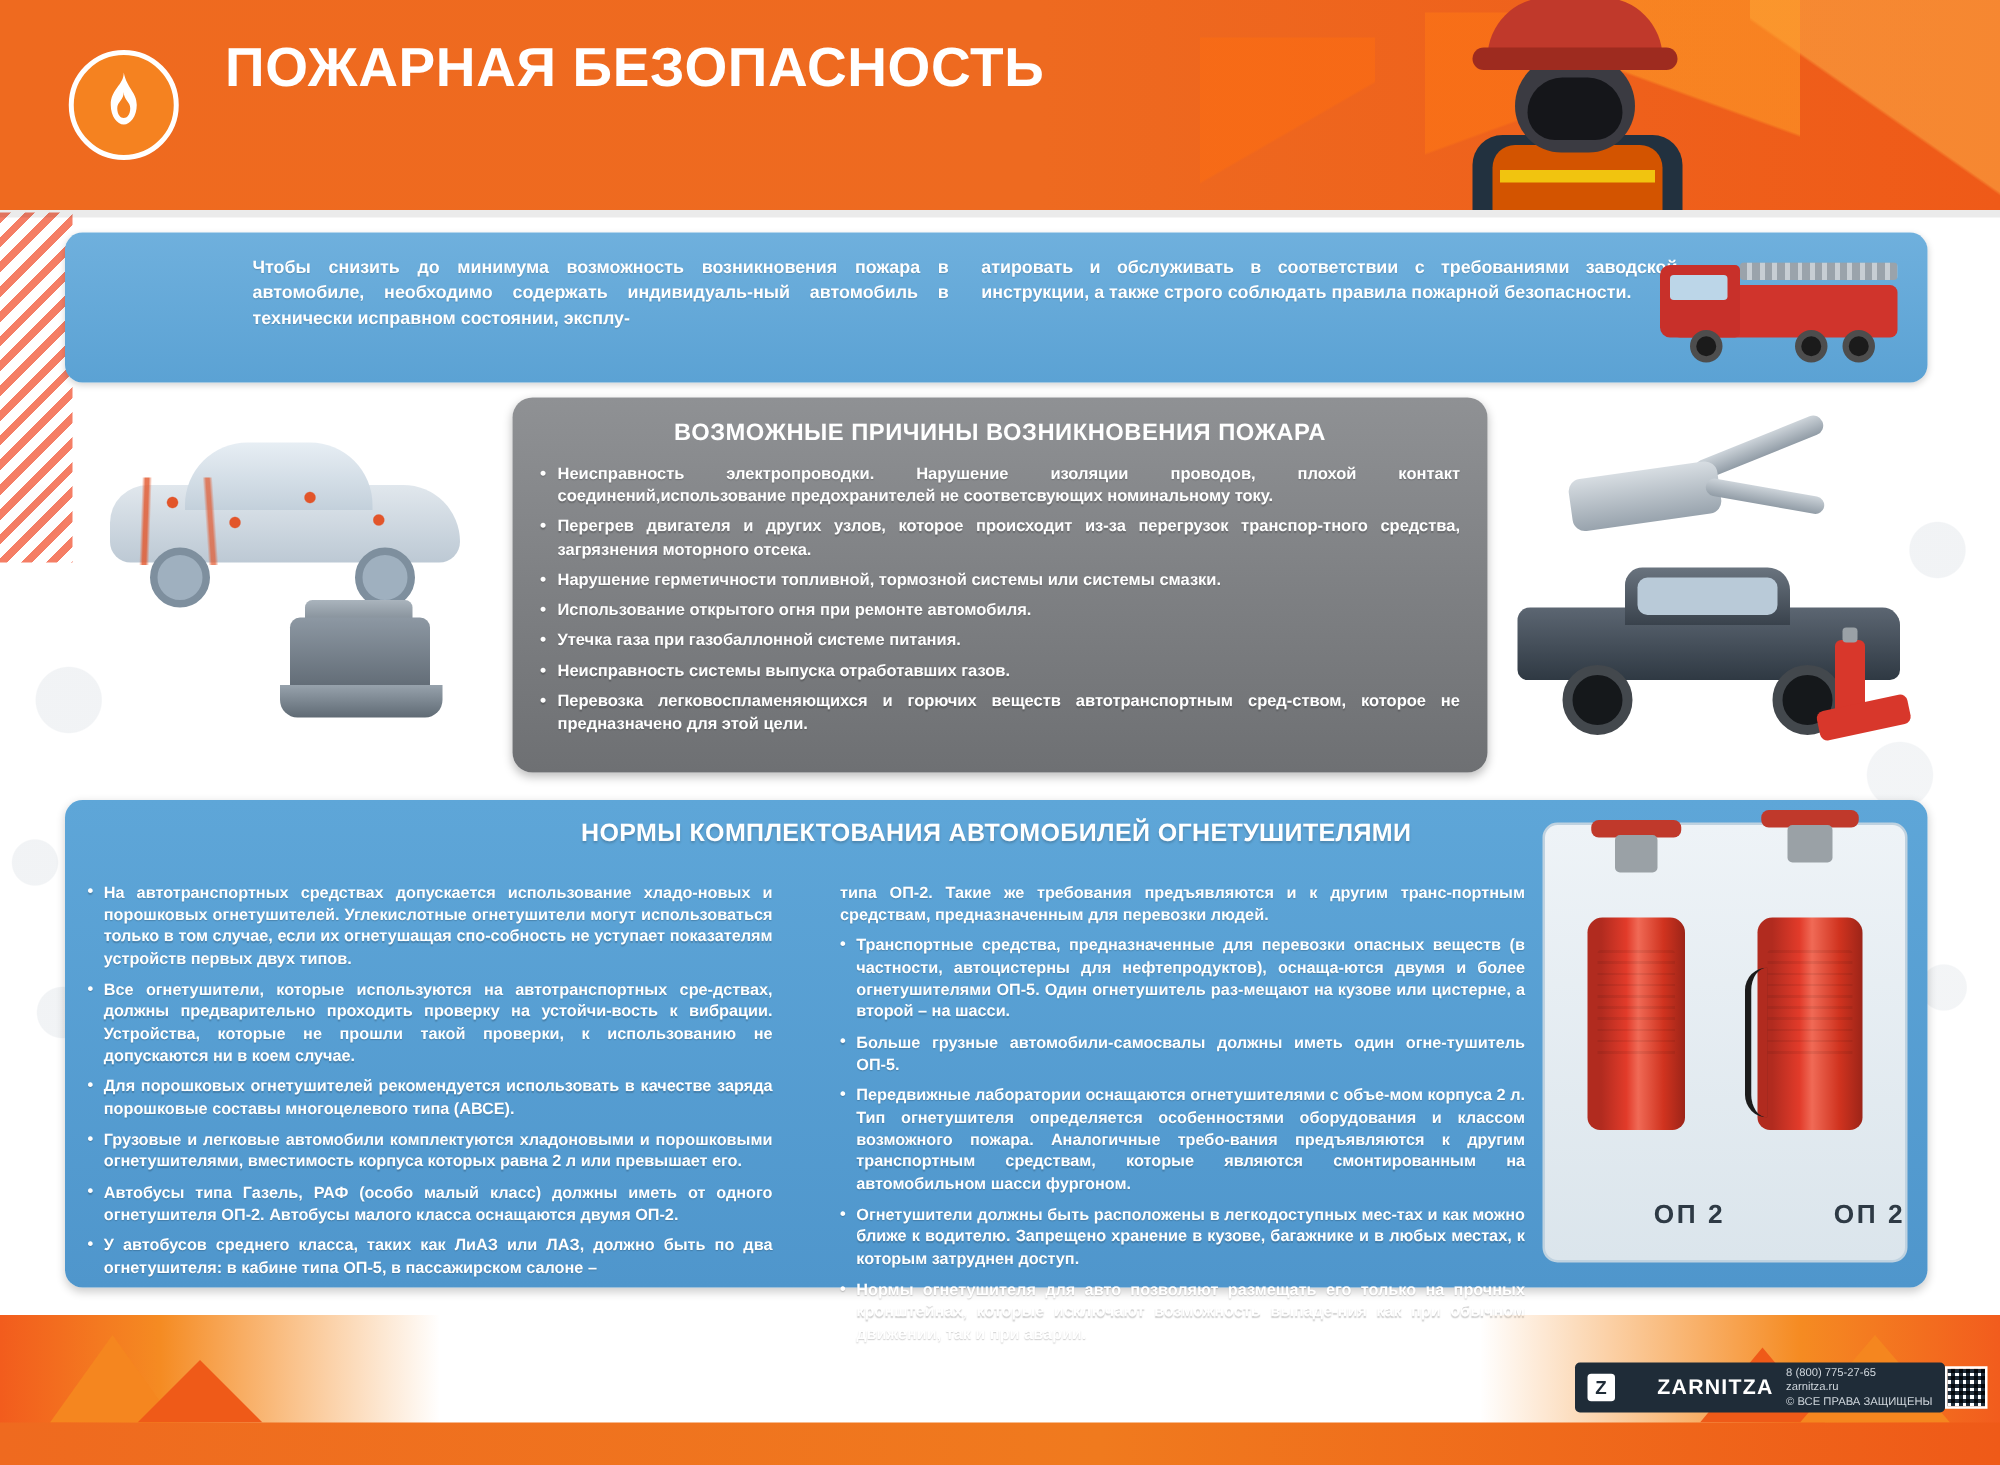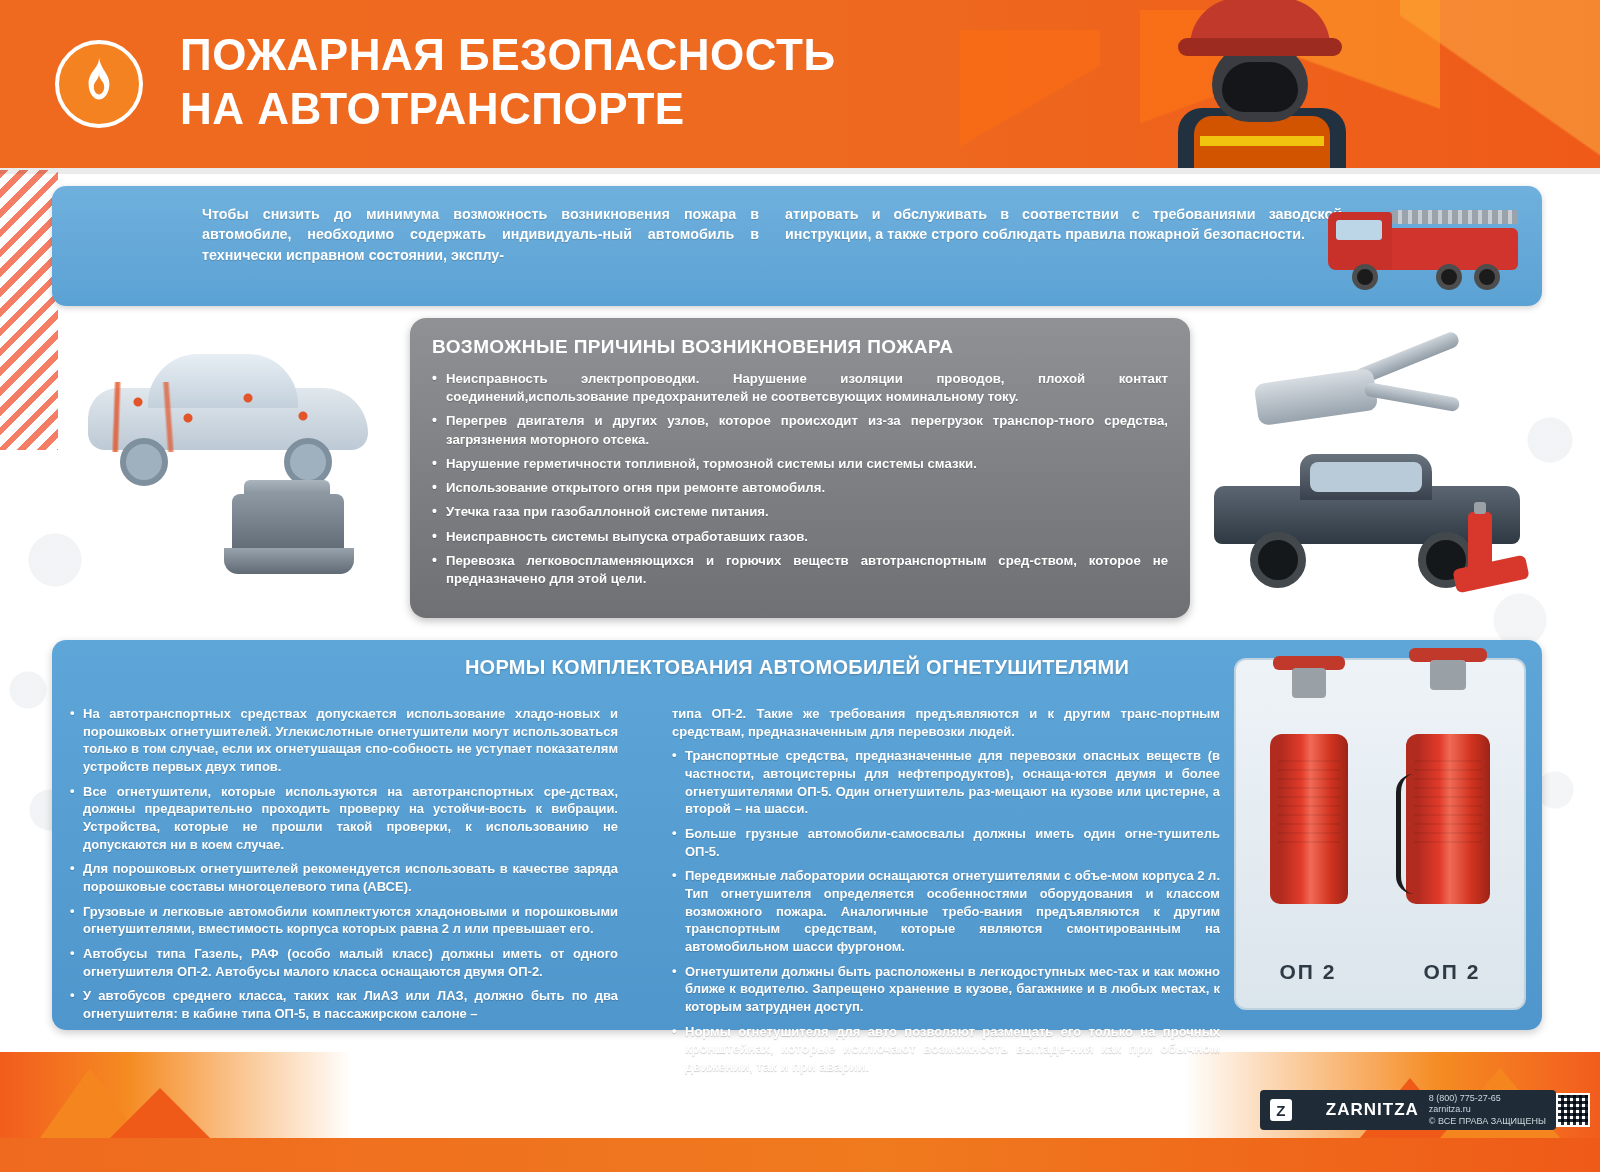--- a/index.html
+++ b/index.html
@@ -126,21 +126,21 @@
   .ft-w { position:absolute; bottom:4px; width:26px; height:26px; background:#1b1b1b; border-radius:50%; border:5px solid #4d4d4d; }
 
   
   .panel-causes {
     position:absolute; left:410px; top:318px; width:780px; height:300px;
     background:linear-gradient(180deg,#8f9194 0%, #6e7073 100%);
     border-radius:16px; box-shadow:0 3px 8px rgba(0,0,0,.25);
     padding:14px 22px 10px 22px;
   }
   .panel-causes h2 {
-    margin:4px 0 12px 0; color:#ffffff;
+    margin:4px 0 12px 0; text-align:center; color:#ffffff;
     font-size:19px; font-weight:bold; letter-spacing:.4px;
   }
   .panel-causes ul { margin:0; padding:0; list-style:none; }
   .panel-causes li {
     position:relative; color:#ffffff; font-size:13.2px; line-height:1.38;
     font-weight:bold; text-align:justify; padding-left:14px; margin-bottom:6px;
     text-shadow:0 1px 1px rgba(0,0,0,.22);
   }
   .panel-causes li:before {
     content:"•"; position:absolute; left:0; top:-1px; color:#ffffff; font-size:14px;
@@ -236,21 +236,21 @@
     border-radius:12px 12px 10px 10px; }
   .cyl .label { position:absolute; left:10%; top:26px; width:80%; height:86px;
     background:linear-gradient(180deg,#f2e7a1,#e8d88a); border-radius:3px;
     background-image:repeating-linear-gradient(180deg, rgba(0,0,0,.07) 0 2px, transparent 2px 9px); }
   .neck { position:absolute; left:28%; top:-26px; width:44%; height:30px; background:#9aa1a6; border-radius:4px; }
   .handle { position:absolute; left:4%; top:-38px; width:92%; height:14px; background:#c0392b; border-radius:6px; }
   .hose { position:absolute; left:-10px; top:40px; width:18px; height:120px;
     border-left:5px solid #1b1b1b; border-radius:24px 0 0 24px; }
   .ext-labels { position:absolute; left:0; right:0; bottom:24px; display:flex; }
   .ext-labels span {
-    flex:1; text-align:center; color:#2e3a45; font-size:21px; font-weight:bold; letter-spacing:2px;
+    flex:1; text-align:right; color:#2e3a45; font-size:21px; font-weight:bold; letter-spacing:2px;
   }
 
   
   .brandbar {
     position:absolute; right:44px; bottom:42px; height:40px;
     display:flex; align-items:center; gap:10px;
     background:#1f2c38; color:#ffffff; border-radius:4px; padding:0 10px;
   }
   .brandbar .zlogo { font-weight:bold; font-size:17px; letter-spacing:1px;margin-left:24px; }
   .brandbar .zmark { width:22px; height:22px; background:#ffffff; color:#1f2c38;
@@ -275,21 +275,20 @@
 
     <div class="logo-circle">
       <svg viewBox="0 0 32 40" aria-hidden="true">
         <path d="M16 0C16 8 8 10 8 20c0 7 4 12 8 12s8-5 8-12C24 12 18 10 16 0z" fill="#ffffff"></path>
         <path d="M16 12c0 5-4 6-4 10 0 4 2 6 4 6s4-2 4-6c0-4-4-5-4-10z" fill="#f58220"></path>
       </svg>
     </div>
 
     <div class="title">
       <span>ПОЖАРНАЯ БЕЗОПАСНОСТЬ</span>
-      <span class="l2">НА АВТОТРАНСПОРТЕ</span>
     </div>
 
     <div class="firefighter">
       <div class="ff-body"></div>
       <div class="ff-coat"></div>
       <div class="ff-stripe"></div>
       <div class="ff-face"></div>
       <div class="ff-mask"></div>
       <div class="ff-helmet"></div>
     </div>

